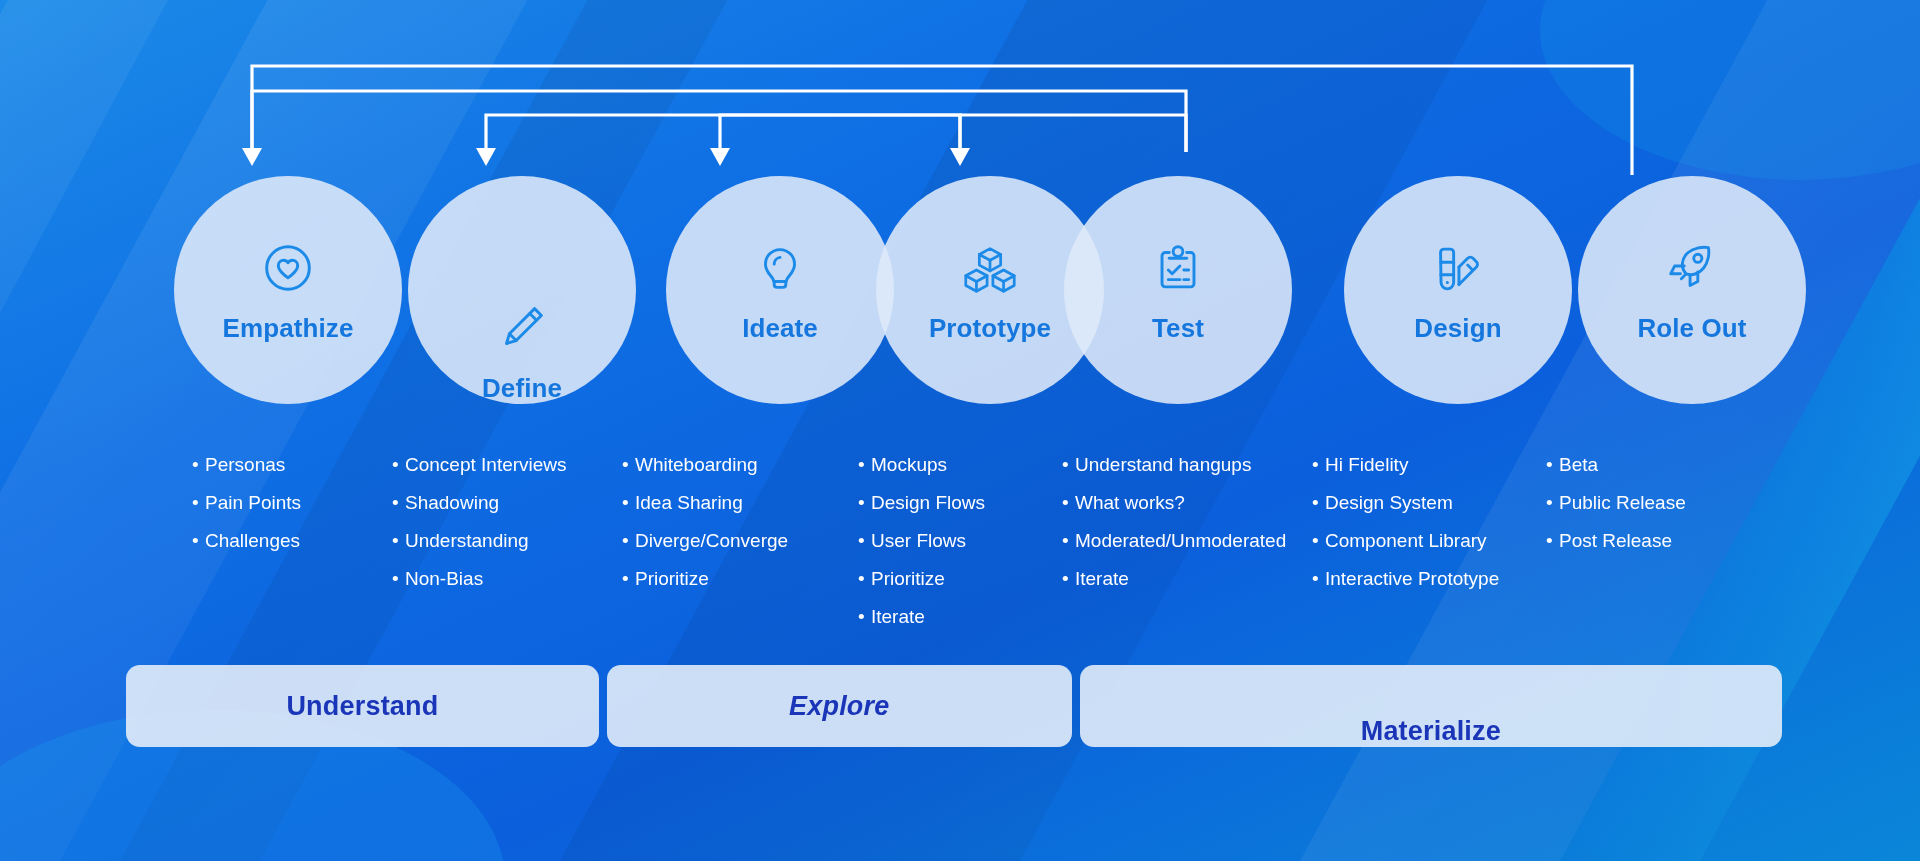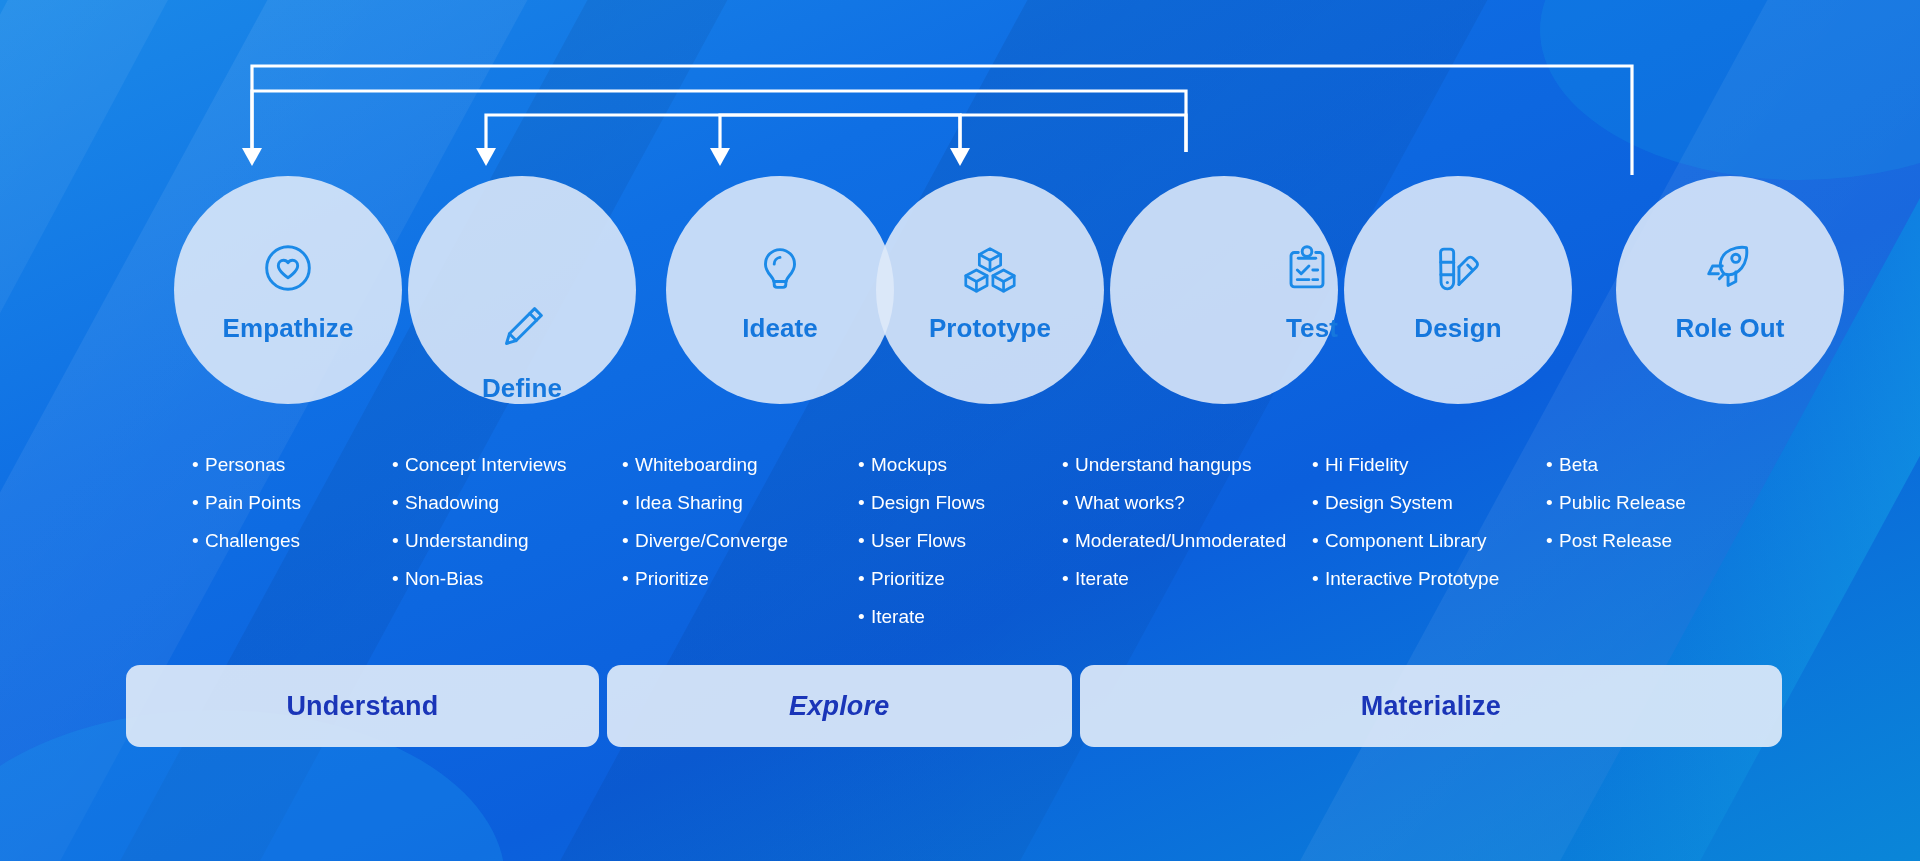--- a/index.html
+++ b/index.html
@@ -48,21 +48,21 @@
   .bullet .txt { display:block; }
 
   
   .phases { position:absolute; top:665px; left:126px; width:1672px; height:82px; z-index:4; display:flex; }
   .phase {
     height:82px; border-radius:14px;
     background:rgba(221,233,249,0.92);
     display:flex; align-items:center; justify-content:center;
     margin-right:8px;
   }
-  .phase:last-child { margin-right:16px; }
+  .phase:last-child { margin-right:16px;align-items:flex-end; }
   .phase .ptxt {
     font-size:27px; font-weight:bold; color:#1a35b8;
     letter-spacing:0.2px;
   }
 </style>
 </head>
 <body>
 
 <svg id="bg" viewBox="0 0 1920 861" preserveAspectRatio="none">
   <defs>
@@ -170,21 +170,21 @@
         <path d="M18 46 L18 56"></path>
 
         <path d="M46 34 L57 40 L46 46 L35 40 Z"></path>
         <path d="M35 40 L35 50 L46 56 L57 50 L57 40"></path>
         <path d="M46 46 L46 56"></path>
       </svg>
     </span>
     <span class="lbl">Prototype</span>
   </div>
 
-  <div class="node" style="left:1062px;align-items:flex-end;">
+  <div class="node" style="left:1016px;">
     <span class="ico">
       <svg viewBox="0 0 64 64" fill="none" stroke="#1b8ae8" stroke-width="3" stroke-linecap="round" stroke-linejoin="round">
         <path d="M23 16 L19 16 C17 16 15.5 17.5 15.5 19.5 L15.5 48 C15.5 50 17 51.5 19 51.5 L45 51.5 C47 51.5 48.5 50 48.5 48 L48.5 19.5 C48.5 17.5 47 16 45 16 L41 16"></path>
         <circle cx="32" cy="15" r="5"></circle>
         <path d="M23 22 L41 22"></path>
         <path d="M22 34 L26 38 L34 30"></path>
         <path d="M38 34 L43 34"></path>
         <path d="M22 44 L34 44"></path>
         <path d="M38 44 L43 44"></path>
       </svg>
@@ -202,21 +202,21 @@
         <circle cx="21" cy="47" r="1.6" fill="#1b8ae8" stroke="none"></circle>
 
         <path d="M33 31 L42 22 C43.5 20.5 46 20.5 47.5 22 L51 25.5 C52.5 27 52.5 29.5 51 31 L33 49"></path>
         <path d="M33 31 L33 49"></path>
         <path d="M42 29 L46 33"></path>
       </svg>
     </span>
     <span class="lbl">Design</span>
   </div>
 
-  <div class="node" style="left:1568px;">
+  <div class="node" style="left:1530px;">
     <span class="ico">
       <svg viewBox="0 0 64 64" fill="none" stroke="#1b8ae8" stroke-width="3" stroke-linecap="round" stroke-linejoin="round">
         <path d="M26 38 C20 32 21 22 28 16 C34 11 43 10 49 11 C50 17 49 26 44 32 C38 39 32 40 26 38 Z"></path>
         <circle cx="38" cy="22" r="4.2"></circle>
         <path d="M24 30 L14 30 L10 38 L20 38"></path>
         <path d="M30 40 L30 50 L38 46 L38 36"></path>
         <path d="M25 39 L21 43"></path>
       </svg>
     </span>
     <span class="lbl">Role Out</span>

